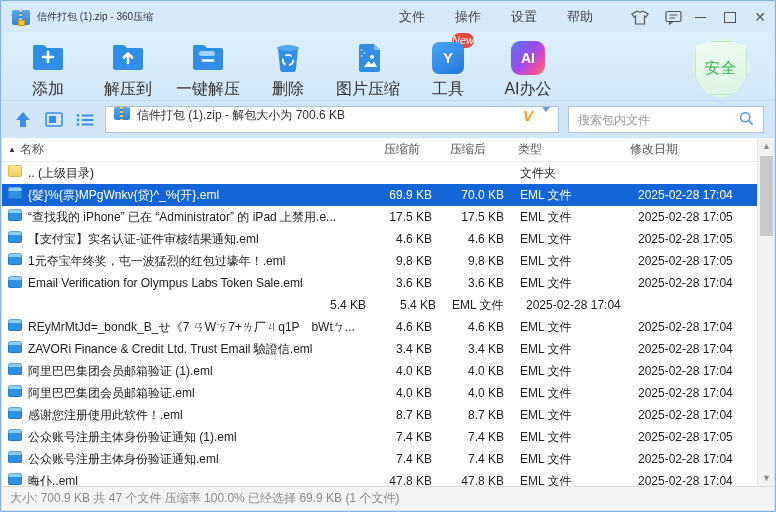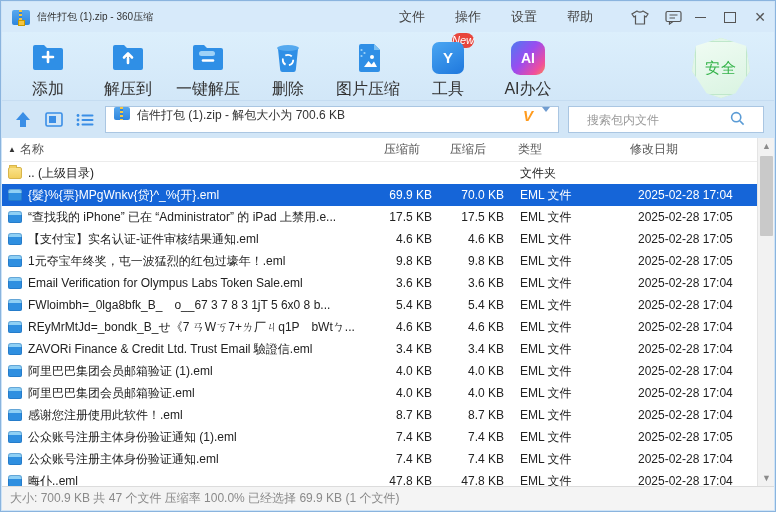--- a/index.html
+++ b/index.html
@@ -45,35 +45,35 @@
   
   .addressbar { height:38px; background:#d2e6f7; display:flex; align-items:center; padding:0 10px 0 10px; gap:9px; flex:0 0 auto; border-top:1px solid #c5dcf1; }
   .nav-ico { width:22px; height:22px; display:flex; align-items:center; justify-content:center; }
   .combo { flex:1; height:27px; background:#fff; border:1px solid #aac6e2; display:flex; align-items:flex-start; padding:0 8px; gap:7px; }
   .combo-ico { width:16px; height:13px; position:relative; background:linear-gradient(#58a8ee,#2f86dd); border-radius:2px; flex:0 0 auto; }
   .combo-ico::before { content:""; position:absolute; left:6px; top:0; width:3px; height:100%;
       background:repeating-linear-gradient(#f7c63f 0 2px, #2f86dd 2px 4px); }
   .combo-text { color:#333; white-space:nowrap; overflow:hidden; flex:1; }
   .vip { color:#ff9b1e; font-weight:bold; font-size:15px; font-style:italic; }
   .dd-arrow { width:0; height:0; border-left:4px solid transparent; border-right:4px solid transparent; border-top:5px solid #6f9cd0; margin-left:2px; }
-  .search { width:196px; height:27px; background:#fff; border:1px solid #aac6e2; display:flex; align-items:center; padding:0 18px; gap:6px; }
+  .search { width:196px; height:27px; background:#fff; border:1px solid #aac6e2; display:flex; align-items:center; padding:0 9px; gap:6px; }
   .search input { flex:1; border:none; outline:none; font-size:12px; color:#333; font-family:inherit; background:transparent; min-width:0; }
   .search input::placeholder { color:#9a9a9a; }
 
   
   .content { flex:1; background:#fff; position:relative; overflow:hidden; }
   .grid-cols { display:grid; grid-template-columns:1fr 66px 68px 112px 131px; align-items:center; }
   .table-area { margin-right:17px; }
   .hdr { height:24px; border-bottom:1px solid #ececec; color:#555; }
   .hdr .cell { padding:0 4px; white-space:nowrap; }
   .hdr .c-name { padding-left:6px; display:flex; align-items:center; gap:4px; }
   .sort-arrow { font-size:8px; color:#333; }
   .row { height:22px; color:#222; cursor:default; }
   .row .cell { white-space:nowrap; overflow:hidden; }
-  .c-name { display:flex; align-items:center; gap:6px; padding-left:6px; min-width:0; }
+  .c-name { display:flex; align-items:flex-start; gap:6px; padding-left:6px; min-width:0; }
   .c-num { text-align:right; padding-right:14px; }
   .c-num2 { text-align:right; padding-right:10px; }
   .c-type { padding-left:6px; }
   .c-date { padding-left:12px; }
   .row.selected { background:#1565d8; color:#fff; }
   .row-icon { width:14px; height:12px; flex:0 0 auto; border-radius:2px; }
   .ic-mail { background:linear-gradient(#8fd0f5 30%,#2f8fe0 32%); box-shadow:inset 0 0 0 1px rgba(20,90,160,.35); border-radius:3px 3px 2px 2px; }
   .ic-folder { background:linear-gradient(#fae28a,#f2cf5e); border:1px solid #d8b54a; border-radius:2px; position:relative; }
   .ic-folder::before { content:""; position:absolute; top:-3px; left:0; width:6px; height:2px; background:#f2cf5e; border:1px solid #d8b54a; border-bottom:none; border-radius:1px 1px 0 0; }
 
@@ -302,24 +302,20 @@
     <div class="cell c-name">
       <span class="row-icon ic-mail"></span>
       <span>Email Verification for Olympus Labs Token Sale.eml</span>
     </div>
     <div class="cell c-num">3.6 KB</div>
     <div class="cell c-num2">3.6 KB</div>
     <div class="cell c-type">EML 文件</div>
     <div class="cell c-date">2025-02-28 17:04</div>
   </div>
             <div class="row grid-cols">
-    <div class="cell c-name">
-      <span class="row-icon ic-mail"></span>
-      <span>FWloimbh=_0lga8bfk_B_　o__67 3 7 8 3 1jT 5 6x0 8 b...</span>
-    </div>
     <div class="cell c-num">5.4 KB</div>
     <div class="cell c-num2">5.4 KB</div>
     <div class="cell c-type">EML 文件</div>
     <div class="cell c-date">2025-02-28 17:04</div>
   </div>
             <div class="row grid-cols">
     <div class="cell c-name">
       <span class="row-icon ic-mail"></span>
       <span>REyMrMtJd=_bondk_B_せ《7 ㄢWㄎ7+ㄌ厂ㄐq1P　bWtㄅ...</span>
     </div>

